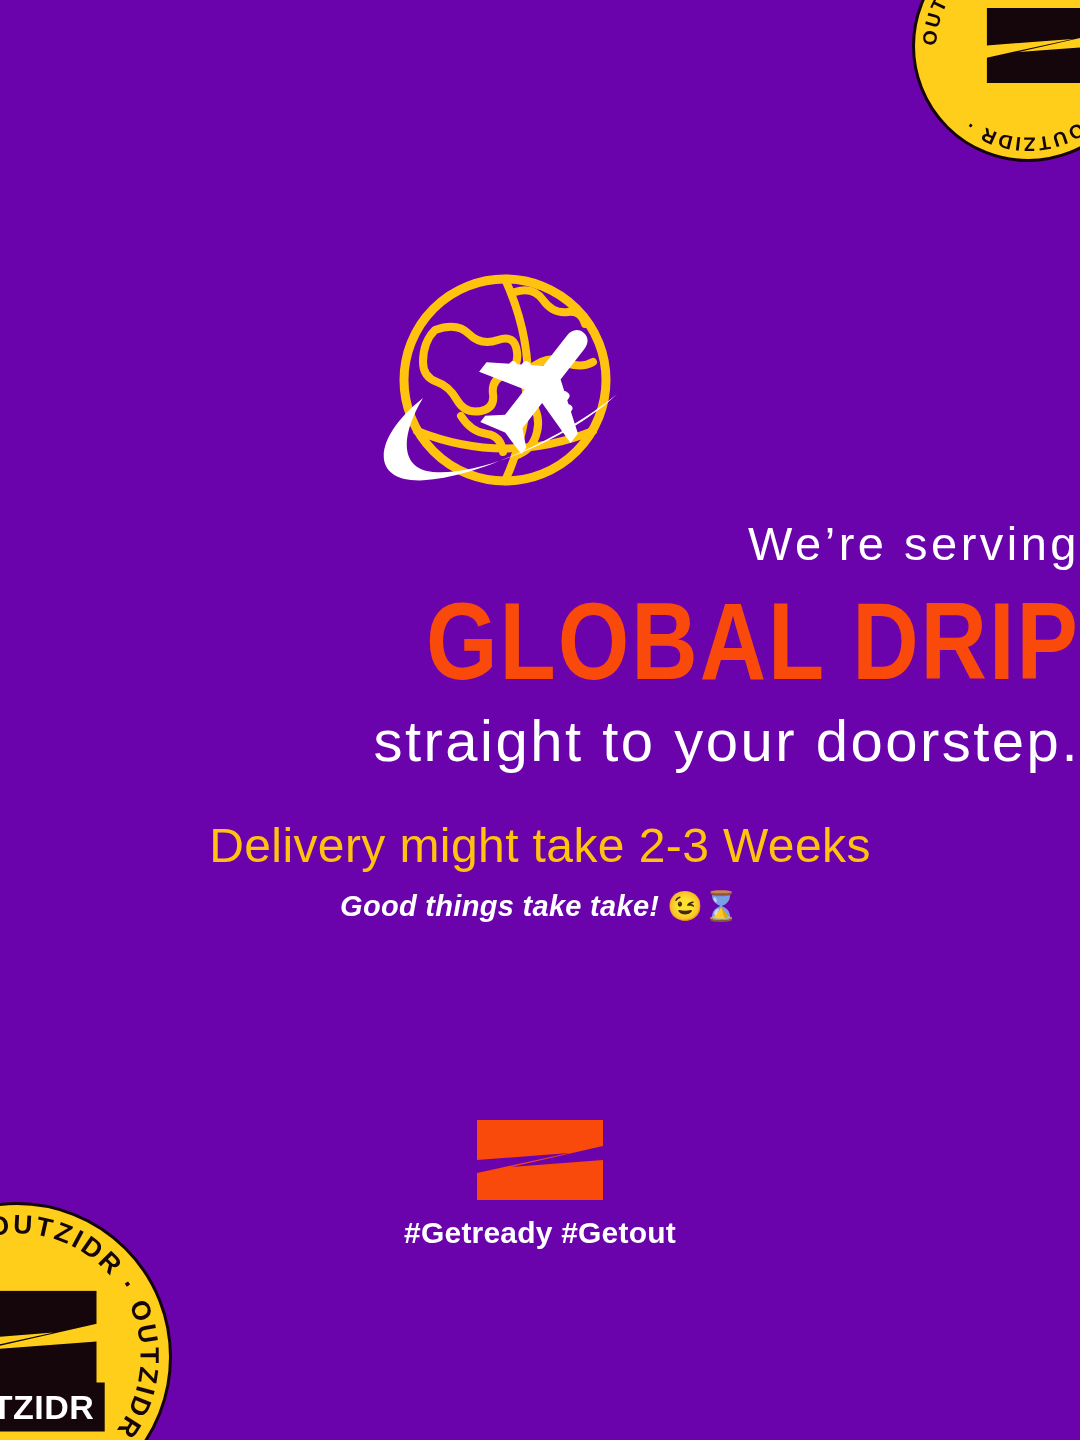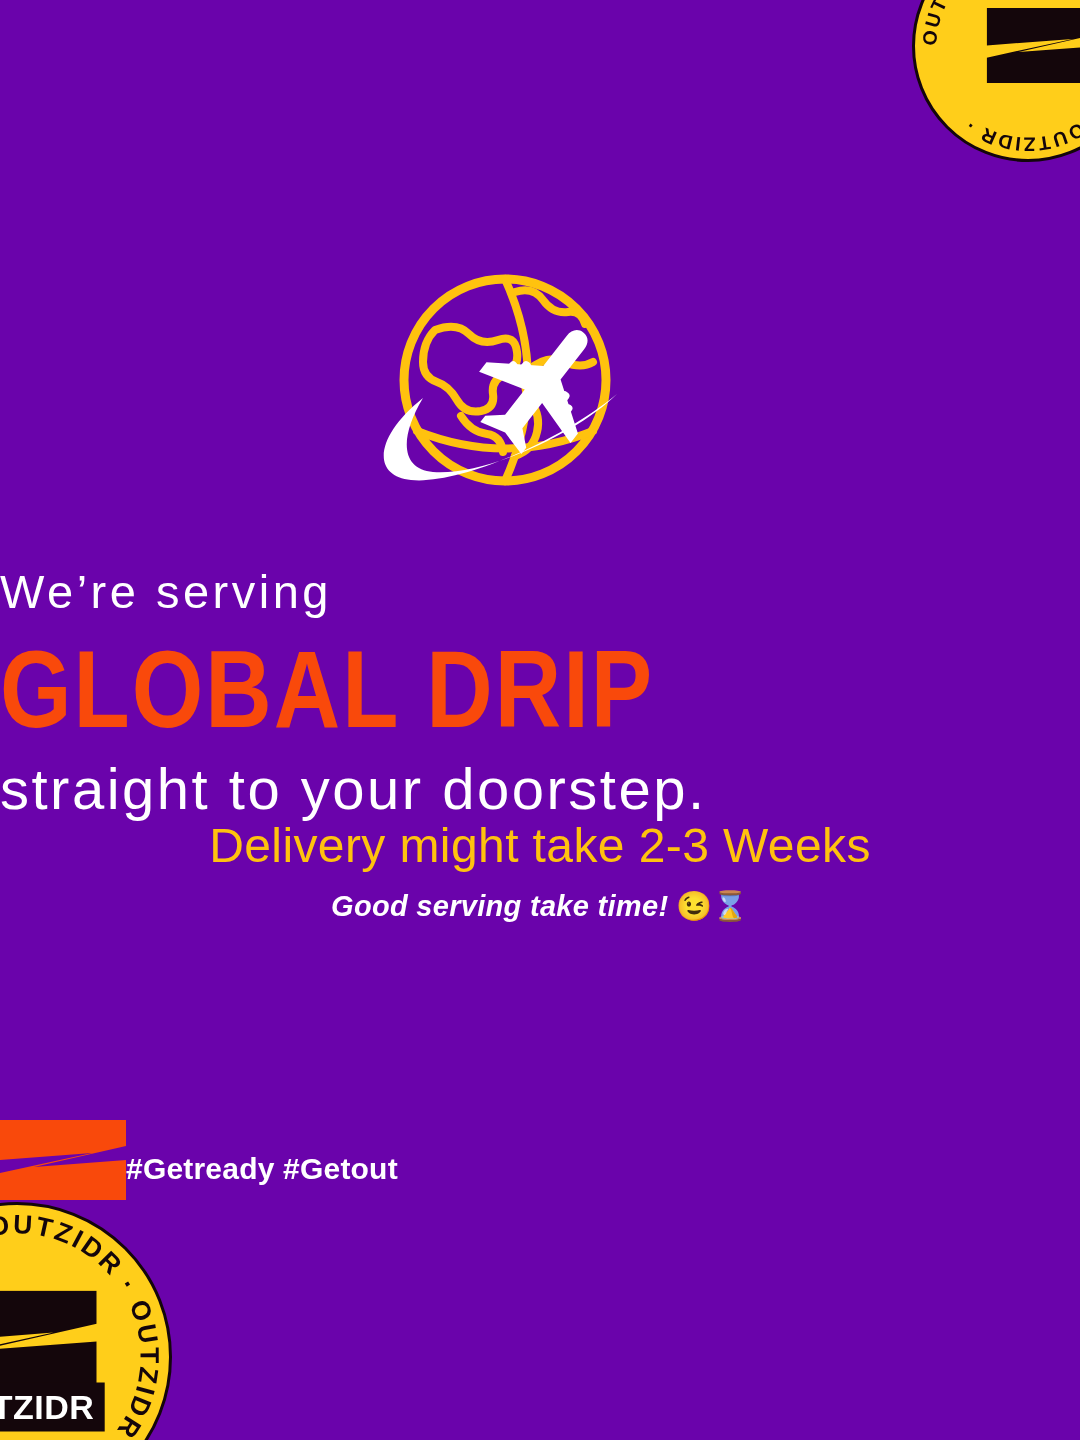--- a/index.html
+++ b/index.html
@@ -102,22 +102,22 @@
     top: 270px;
     display: flex;
     justify-content: center;
   }
 
   
   .copy {
     position: absolute;
     left: 0;
     right: 0;
-    top: 564px;
-    text-align: left;
+    top: 516px;
+    text-align: right;
   }
   .line-serving {
     color: #ffffff;
     font-size: 47px;
     font-weight: 400;
     letter-spacing: 3.5px;
     line-height: 1.18;
     margin: 0;
   }
   .line-headline {
@@ -170,21 +170,21 @@
     letter-spacing: 0;
   }
 
   
   .footer {
     position: absolute;
     left: 0;
     right: 0;
     top: 1120px;
     display: flex;
-    flex-direction: row;
+    flex-direction: column;
     align-items: center;
   }
   .footer-z {
     display: block;
   }
   .footer-tagline {
     color: #ffffff;
     font-size: 30px;
     font-weight: 800;
     letter-spacing: 0.2px;
@@ -251,21 +251,21 @@
 
   <div class="copy">
     <p class="line-serving">We’re serving</p>
     <p class="line-headline">GLOBAL DRIP</p>
     <p class="line-doorstep">straight to your doorstep.</p>
   </div>
 
   <div class="delivery">
     <p class="delivery-main">Delivery might take 2-3 Weeks</p>
     <p class="delivery-sub">
-      <span>Good serving take time!</span>
+      <span>Good things take take!</span>
       <span class="emoji">😉⌛</span>
     </p>
   </div>
 
   <div class="footer">
     <svg class="footer-z" width="126" height="80" viewBox="0 0 126 80">
       <path d="M 0 0 L 126 0 L 126 26 L 34 47 L 126 40 L 126 80 L 0 80 L 0 53 L 92 33 L 0 40 Z" fill="#F9490B"></path>
     </svg>
     <div class="footer-tagline">#Getready #Getout</div>
   </div>

